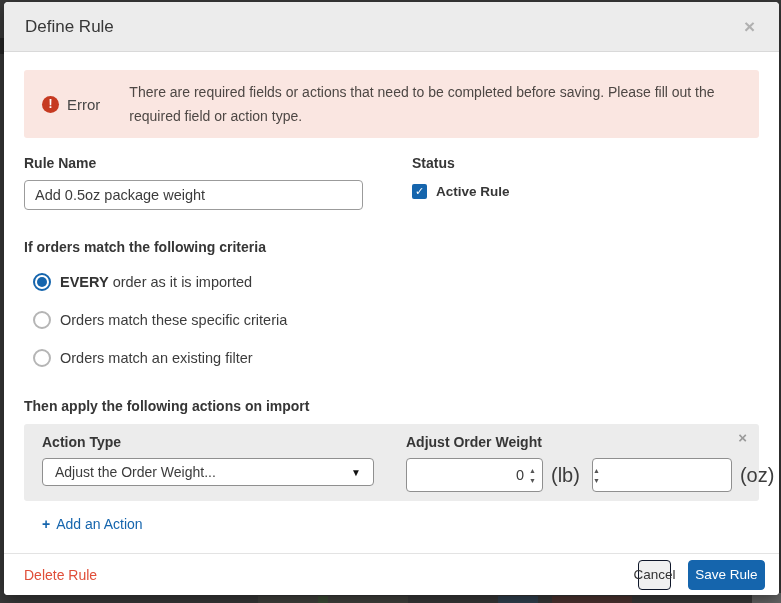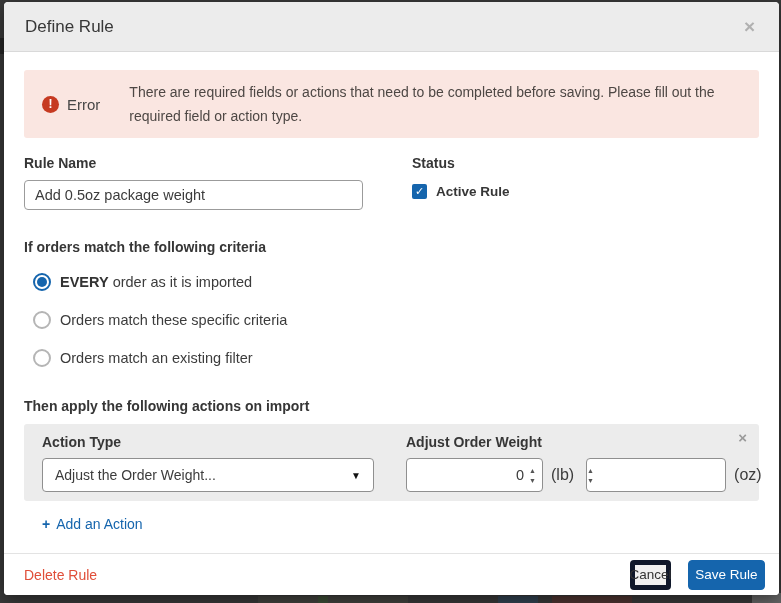--- a/index.html
+++ b/index.html
@@ -123,21 +123,21 @@
     background: #ececec;
     border-radius: 3px;
     position: relative;
     padding: 10px 18px 9px 18px;
     display: flex;
   }
   .action-box .small-label { font-size: 14px; font-weight: bold; color: #363636; }
   .action-type-col { width: 332px; }
   .select-box {
     margin-top: 8px;
-    width: 332px; height: 34px;
+    width: 332px; height: 28px;
     background: #fff;
     border: 1px solid #8f8f8f;
     border-radius: 4px;
     display: flex; align-items: center;
     padding: 0 12px;
     font-size: 14px; color: #3c3c3c;
     cursor: pointer;
   }
   .select-text { flex: 1; }
   .select-arrow { font-size: 10px; color: #111; }
@@ -156,21 +156,21 @@
     width: 100%; height: 100%;
     text-align: right;
     font-size: 14.5px; color: #3c3c3c;
     font-family: "Liberation Sans", sans-serif;
     padding-right: 5px;
     border-radius: 4px;
     background: transparent;
   }
   .spinner { display: flex; flex-direction: column; justify-content: center; gap: 3px; }
   .spin-btn { font-size: 7px; color: #555; line-height: 1; cursor: pointer; }
-  .unit-label { font-size: 16px; color: #3c3c3c; margin: 0 12px 0 8px; }
+  .unit-label { font-size: 20px; color: #3c3c3c; margin: 0 12px 0 8px; }
   .remove-action-x {
     position: absolute; right: 12px; top: 6px;
     color: #9a9a9a; font-size: 15px; font-weight: bold;
     cursor: pointer; line-height: 1;
   }
   .add-action {
     margin: 15px 0 0 18px;
     font-size: 14px;
     color: #1565ad;
     display: inline-flex;
@@ -191,23 +191,23 @@
   .btn {
     height: 30px;
     border-radius: 4px;
     font-size: 13.5px;
     font-family: "Liberation Sans", sans-serif;
     display: inline-flex; align-items: center; justify-content: center;
     cursor: pointer;
   }
   .btn-cancel {
     background: #f0f0f0;
-    border: 5px solid #0f172a;
+    border: 1px solid #0f172a;
     color: #333;
-    width: 41px;
+    width: 33px;
   }
   .btn-save {
     background: #1565ad;
     border: 1px solid #1565ad;
     color: #ffffff;
     width: 77px;
     margin-left: 17px;
   }
 </style>
 </head>

